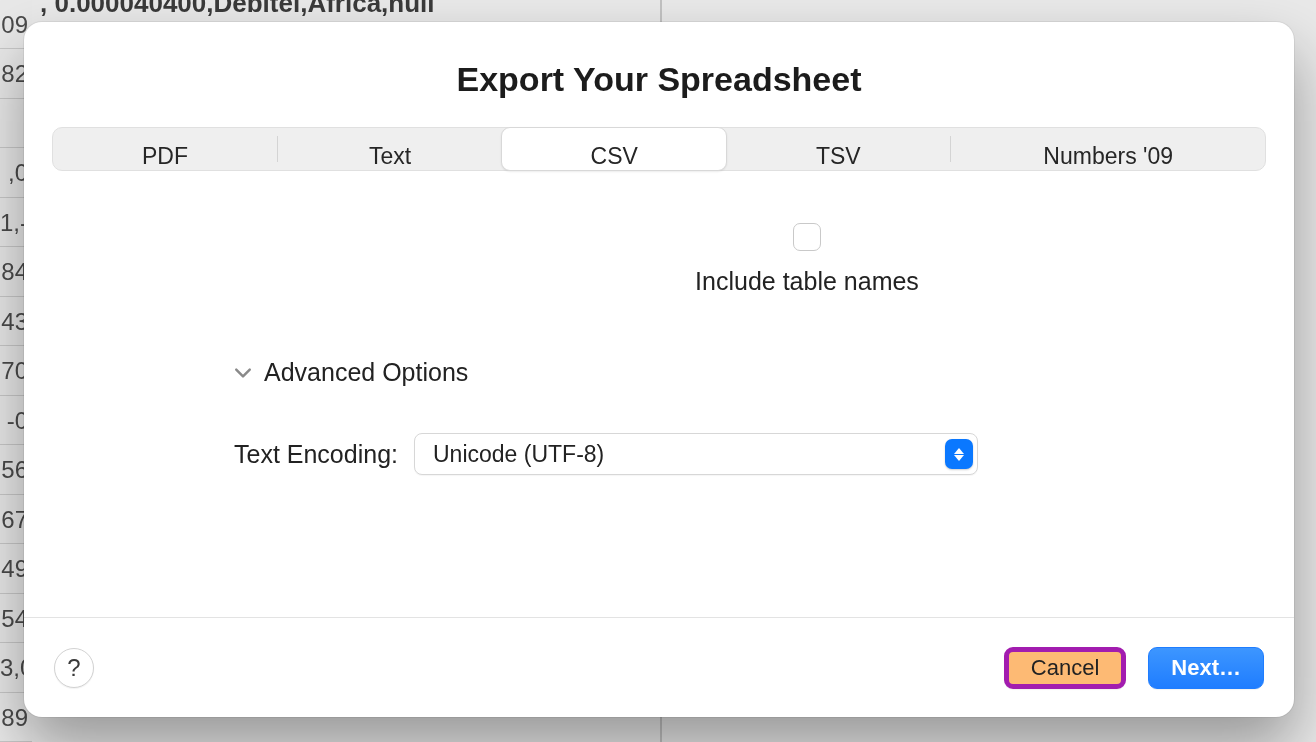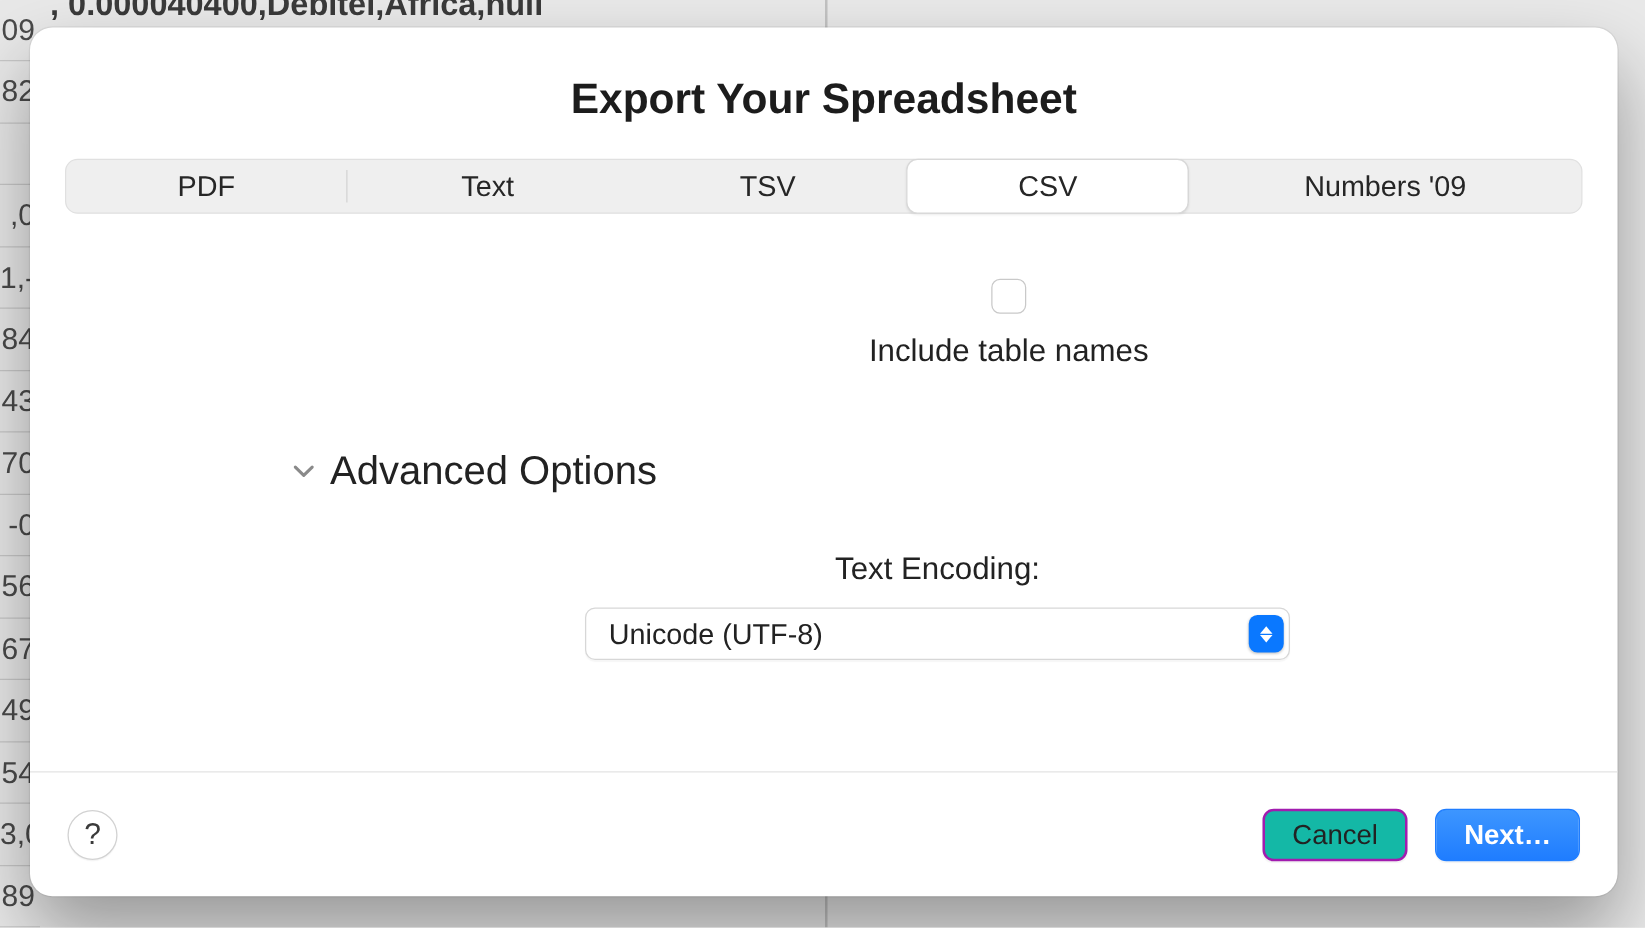--- a/index.html
+++ b/index.html
@@ -84,21 +84,21 @@
     background: #efefef;
     border: 1px solid #e0e0e0;
     border-radius: 10px;
     display: flex;
     align-items: stretch;
     position: relative;
   }
   .tab {
     flex: 1;
     display: flex;
-    align-items: center;
+    align-items: flex-end;
     justify-content: center;
     font-size: 23px;
     color: #262626;
     cursor: default;
     position: relative;
   }
   .tab-wide { flex: 1.4; }
   .tab-sep {
     width: 1px;
     margin: 8px 0;
@@ -137,21 +137,21 @@
     background: #fff;
   }
 
   
   .advanced-row {
     display: flex;
     align-items: center;
     gap: 12px;
     margin-top: 62px;
     margin-left: 182px;
-    font-size: 32px;
+    font-size: 25px;
     color: #222;
   }
   .chevron-down-icon {
     width: 18px;
     height: 18px;
     display: inline-block;
   }
   .chevron-down-icon svg {
     width: 18px; height: 18px;
     display: block;
@@ -159,21 +159,20 @@
 
   
   .encoding-row {
     display: flex;
     align-items: center;
     gap: 16px;
     margin-top: 46px;
     margin-left: 182px;
     font-size: 25px;
     color: #222;
-    flex-direction: column;
   }
   .popup {
     width: 564px;
     height: 42px;
     border: 1px solid #d7d7d7;
     border-radius: 8px;
     background: #ffffff;
     display: flex;
     align-items: center;
     justify-content: space-between;
@@ -228,22 +227,22 @@
   }
   .footer-spacer { flex: 1; }
   .btn {
     height: 42px;
     padding: 0 22px;
     font-size: 22px;
     border-radius: 9px;
     display: flex;
     align-items: center;
     justify-content: center;
-    border: 2px solid #a21caf;
-    background: #14b8a6;
+    border: 5px solid #a21caf;
+    background: #fdba74;
     color: #222;
     box-shadow: 0 1px 1px rgba(0,0,0,0.05);
     margin-left: 14px;
   }
   .btn + .btn { margin-left: 22px; font-weight: bold; }
   .btn.primary {
     background: linear-gradient(to bottom, #3d96ff, #1f7dff);
     border: 1px solid #1f7dff;
     color: #fff;
   }
@@ -278,25 +277,25 @@
   <div class="dialog-title">Export Your Spreadsheet</div>
 
   <div class="tab-bar">
     <div class="tab">
       <span>PDF</span>
     </div>
     <div class="tab-sep"></div>
     <div class="tab">
       <span>Text</span>
     </div>
+    <div class="tab active">
+      <span>CSV</span>
+    </div>
     <div class="tab">
       <span>TSV</span>
-    </div>
-    <div class="tab active">
-      <span>CSV</span>
     </div>
     <div class="tab-sep"></div>
     <div class="tab tab-wide">
       <span>Numbers '09</span>
     </div>
   </div>
 
   <div class="content">
 
     <div class="check-row">

